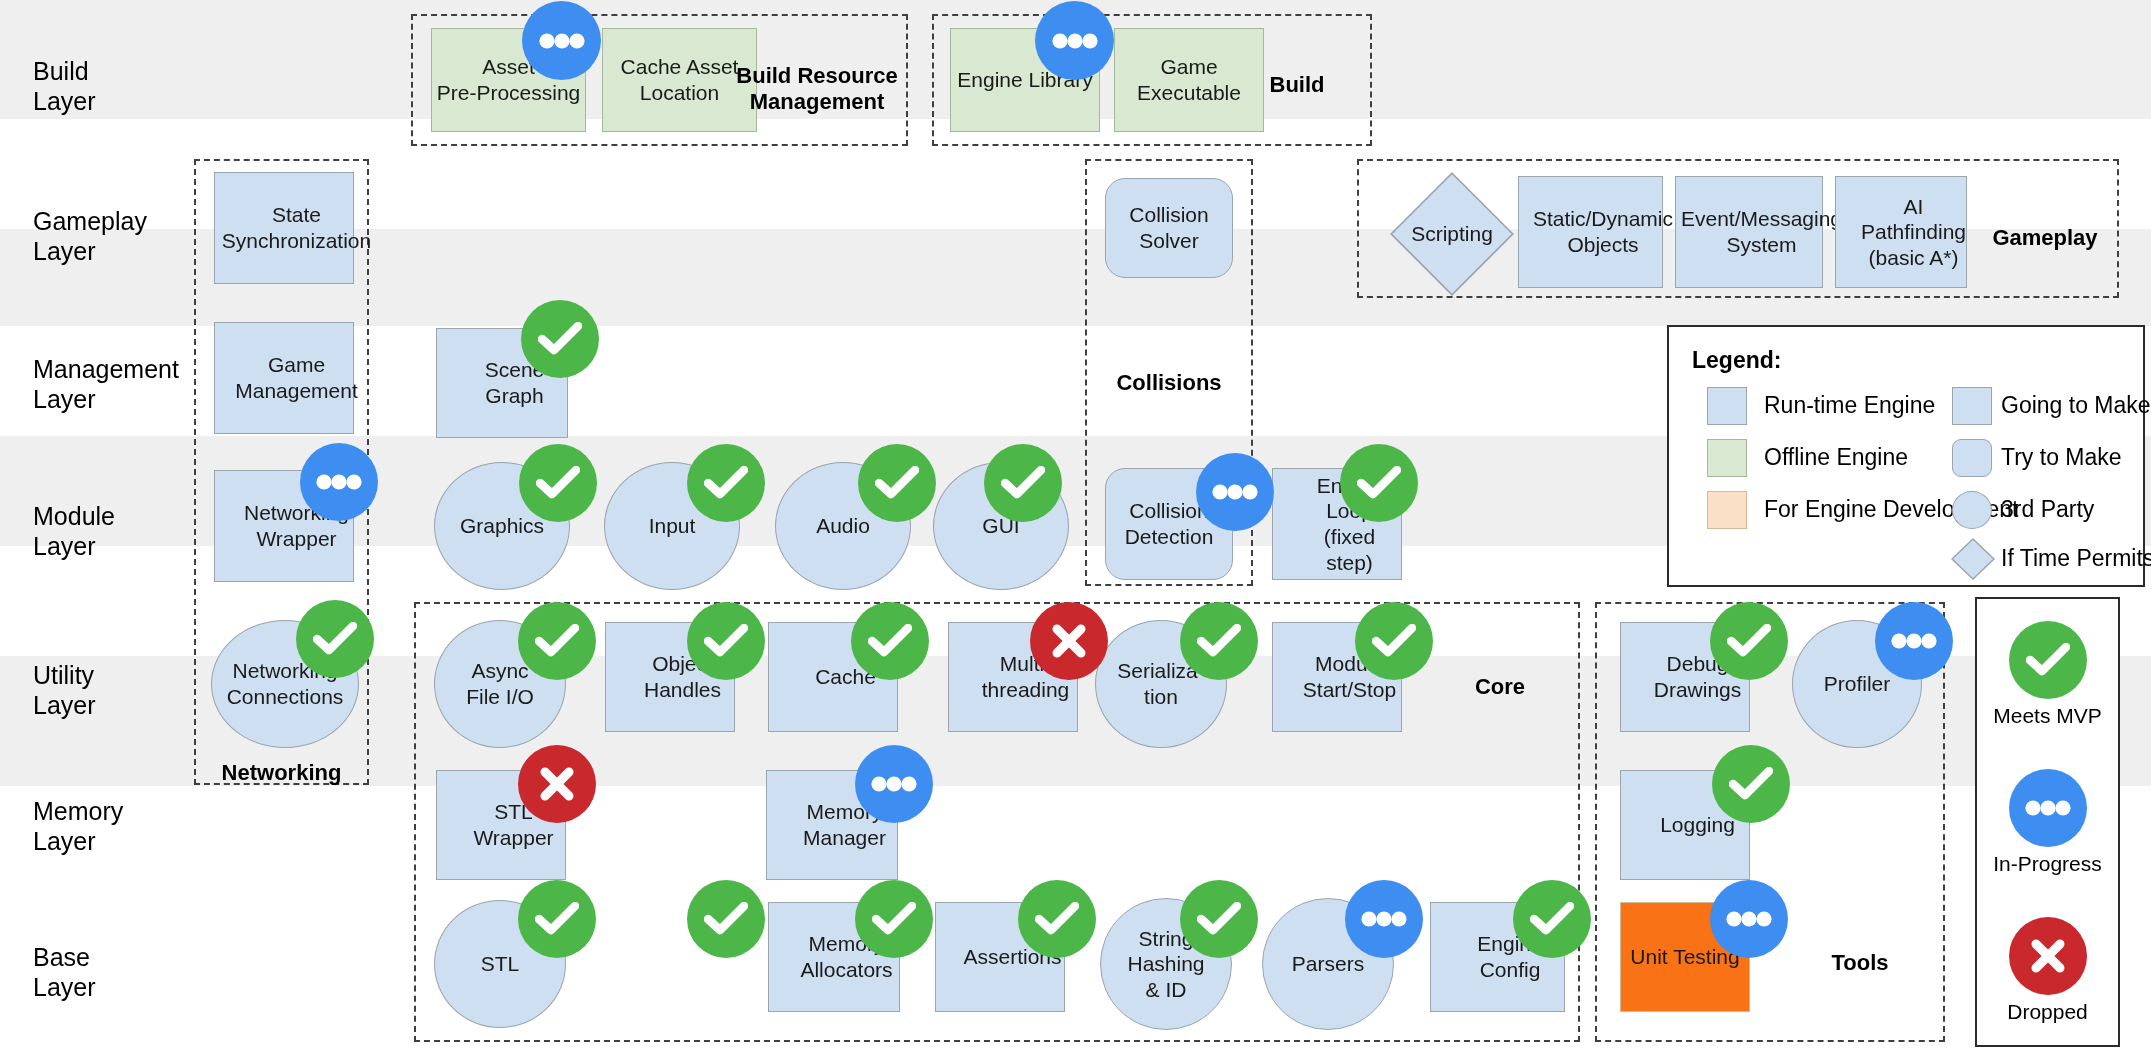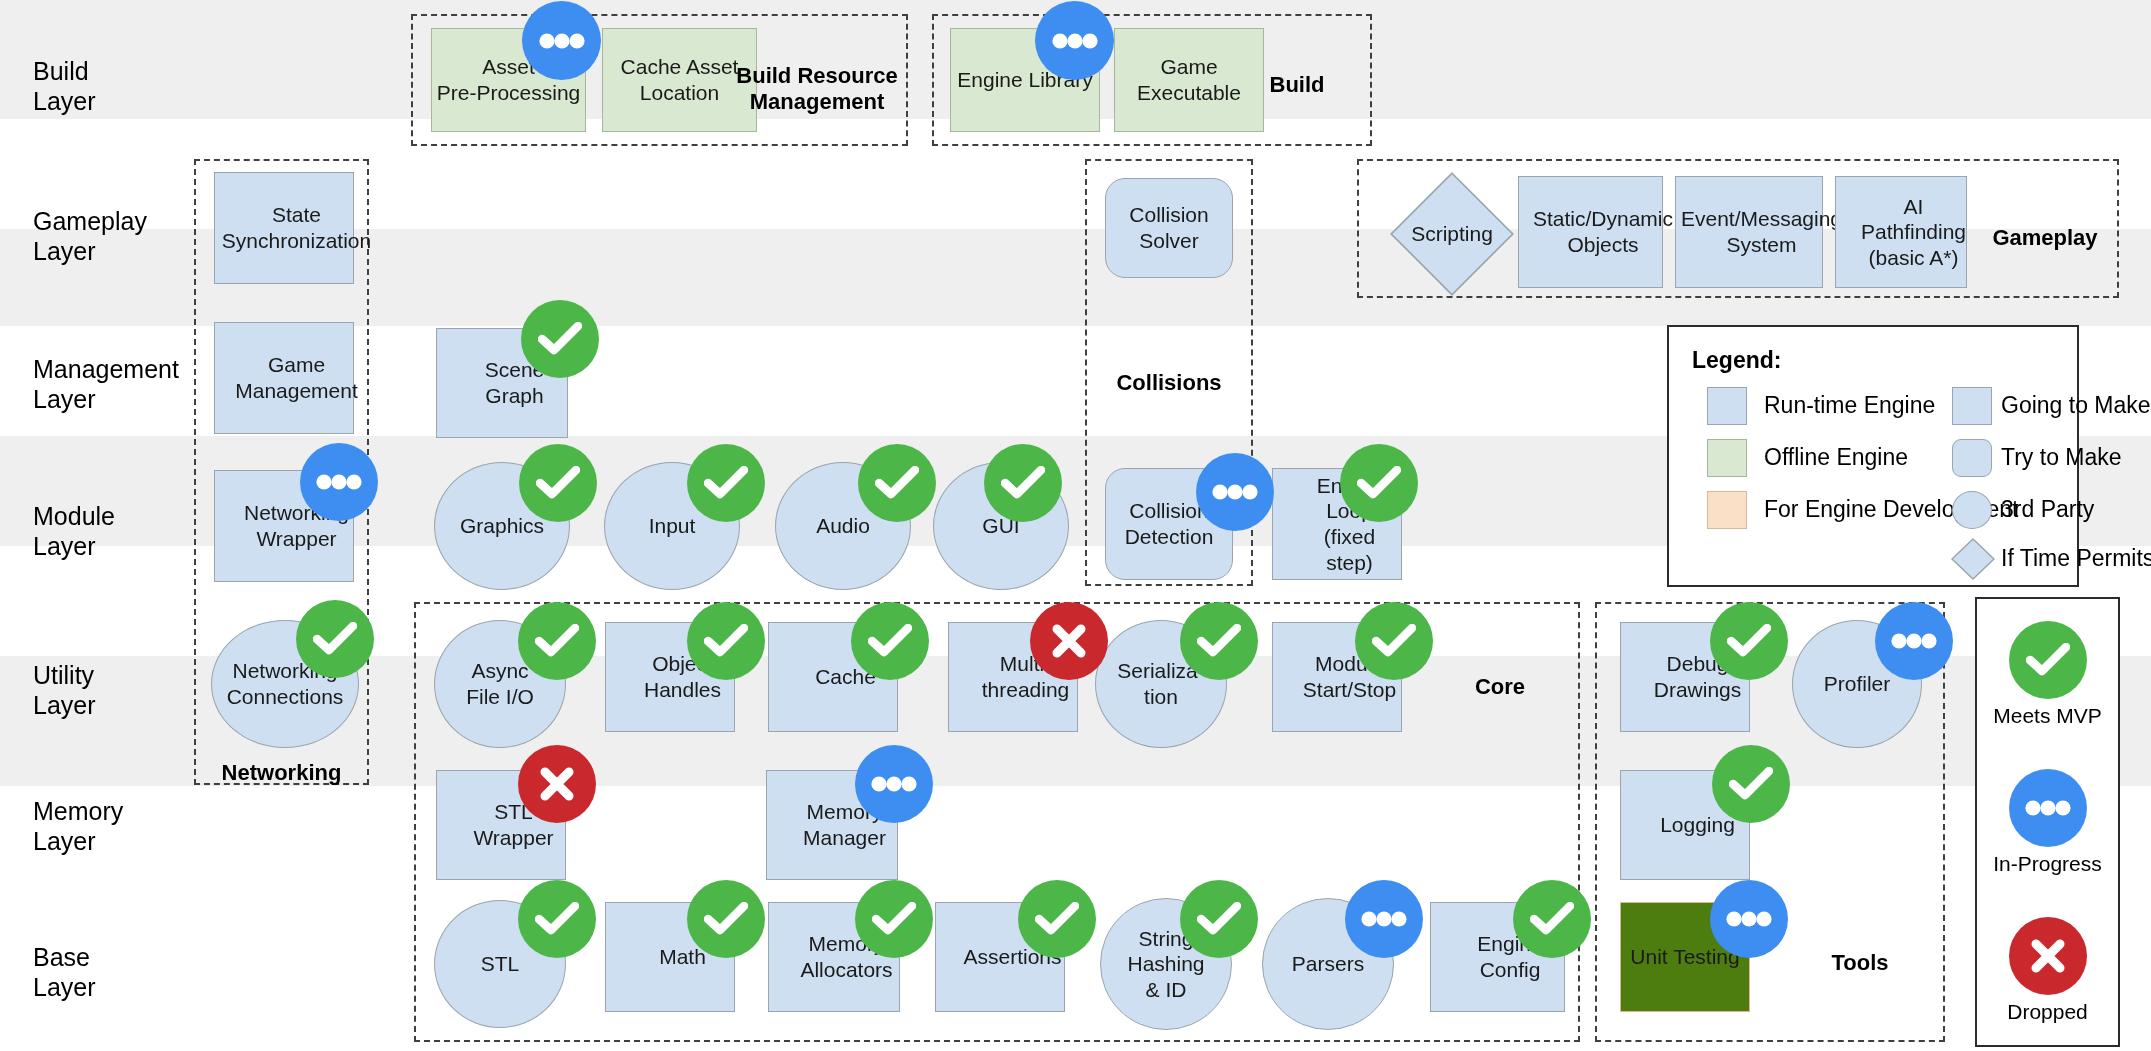--- a/index.html
+++ b/index.html
@@ -32,21 +32,21 @@
 
   
   .node{
     position:absolute;z-index:4;box-sizing:border-box;
     display:flex;align-items:center;justify-content:center;
     text-align:center;font-size:21px;color:#1a1a1a;line-height:1.22;
     border:1.3px solid #9aa5ad;white-space:pre-line;padding:2px;
   }
   .node.rect{background:#cddff0;padding-left:27px;}
   .node.green{background:#d9e8d0;border-color:#a6b89c;}
-  .node.orange{background:#4d7c0f;border-color:#d9b895;}
+  .node.orange{background:#f97316;border-color:#d9b895;}
   .node.round{border-radius:20px;background:#cddff0;}
   .node.ellipse{border-radius:50%;background:#cddff0;}
   .node.diamond{
     border:none;background:transparent;text-align:center;
   }
   .node.diamond .dshape{
     position:absolute;inset:0;
   }
   .node.diamond span.lbl{position:relative;z-index:2;}
 
@@ -337,21 +337,20 @@
       </svg>
   </div>
 
   <div class="node ellipse" style="left:434px;top:900px;width:132px;height:128px;text-align:center;">STL</div>
   <div class="badge ok" style="left:518px;top:880px;width:78px;height:78px;">
     <svg width="44" height="34" viewBox="0 0 44 34">
         <path d="M4 17 L16 28 L40 4" stroke="#fff" stroke-width="8.5" fill="none" stroke-linecap="round" stroke-linejoin="round"></path>
       </svg>
   </div>
 
-  <div class="node rect" style="left:605px;top:902px;width:130px;height:110px;">Math</div>
   <div class="badge ok" style="left:687px;top:880px;width:78px;height:78px;">
     <svg width="44" height="34" viewBox="0 0 44 34">
         <path d="M4 17 L16 28 L40 4" stroke="#fff" stroke-width="8.5" fill="none" stroke-linecap="round" stroke-linejoin="round"></path>
       </svg>
   </div>
 
   <div class="node rect" style="left:768px;top:902px;width:132px;height:110px;">Memory
 Allocators</div>
   <div class="badge ok" style="left:855px;top:880px;width:78px;height:78px;">
     <svg width="44" height="34" viewBox="0 0 44 34">
@@ -393,21 +392,21 @@
 
   <div class="node orange" style="left:1620px;top:902px;width:130px;height:110px;">Unit Testing</div>
   <div class="badge prog" style="left:1710px;top:880px;width:78px;height:78px;">
     <svg width="46" height="20" viewBox="0 0 46 20">
         <circle cx="8" cy="10" r="7.6" fill="#fff"></circle>
         <circle cx="23" cy="10" r="7.6" fill="#fff"></circle>
         <circle cx="38" cy="10" r="7.6" fill="#fff"></circle>
       </svg>
   </div>
 
-  <div id="legend" style="left:1667px;top:325px;width:412px;height:262px;text-align:center;">
+  <div id="legend" style="left:1667px;top:325px;width:478px;height:262px;text-align:center;">
     <div class="ltitle" style="left:23px;top:20px;">Legend:</div>
 
     <div class="lg-sw blue" style="left:38px;top:60px;width:40px;height:38px;"></div>
     <div class="lg-txt" style="left:95px;top:65px;">Run-time Engine</div>
 
     <div class="lg-sw greenc" style="left:38px;top:112px;width:40px;height:38px;"></div>
     <div class="lg-txt" style="left:95px;top:117px;">Offline Engine</div>
 
     <div class="lg-sw orangec" style="left:38px;top:164px;width:40px;height:38px;"></div>
     <div class="lg-txt" style="left:95px;top:169px;">For Engine Development</div>

